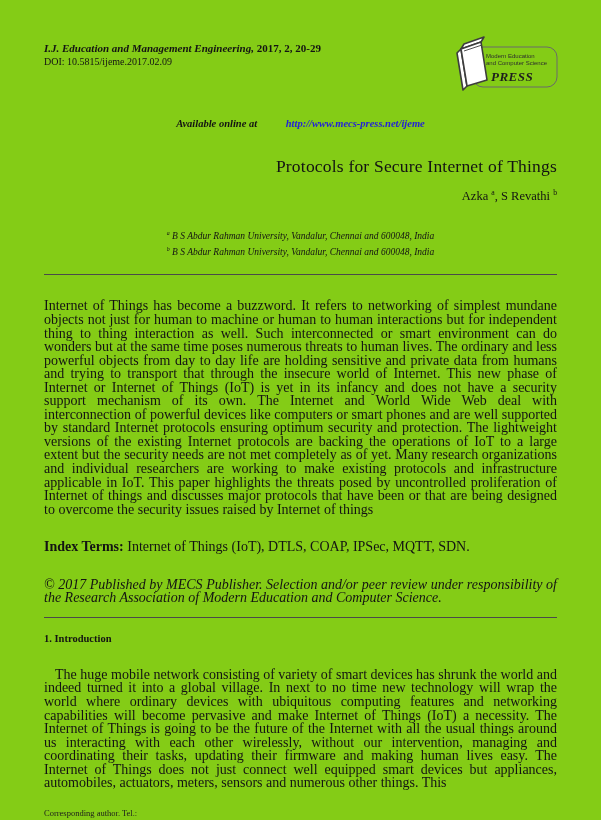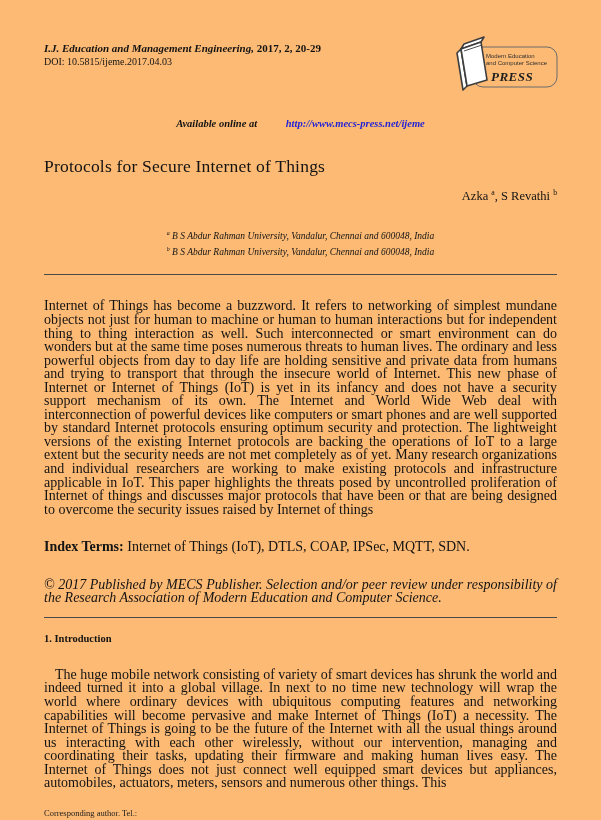--- a/index.html
+++ b/index.html
@@ -1,35 +1,35 @@
 <!DOCTYPE html>
 <html><head>
 <meta charset="utf-8">
 <style>
   html, body { margin: 0; padding: 0; background: #ffffff; }
   .page {
     position: relative;
     width: 601px; height: 820px;
     box-sizing: border-box;
     padding: 42px 44px 0 44px;
-    background: #fdba74;
+    background: #84cc16;
     font-family: "Liberation Serif", serif;
     color: #131313;
     overflow: hidden;
   }
   .header-row { display: flex; justify-content: space-between; align-items: flex-start; }
   .journal-line { font-size: 11px; font-weight: bold; white-space: nowrap; }
   .journal-line .it { font-style: italic; }
   .header-meta { font-size: 10px; line-height: 14px; margin-top: 1px; }
   .logo { width: 118px; height: 60px; margin: -8px -6px 0 0; flex: 0 0 auto; text-decoration: underline; }
 
   .available { text-align: center; font-weight: bold; font-style: italic; font-size: 10.5px; margin-top: 24px; }
   .available a { color: #2323d6; text-decoration: none; cursor: pointer; padding-left: 26px; }
 
-  .title { text-align: left; font-size: 17.5px; font-weight: 400; margin: 27px 0 0 0; letter-spacing: 0.2px; }
+  .title { text-align: right; font-size: 17.5px; font-weight: 400; margin: 27px 0 0 0; letter-spacing: 0.2px; }
   .authors { text-align: right; font-size: 12.5px; margin-top: 11px; }
   .authors sup, .affils sup { font-size: 0.62em; }
   .affils { text-align: center; font-style: italic; font-size: 9.5px; line-height: 13px; margin-top: 23px; }
 
   .rule { border: 0; border-top: 1px solid #4a4a4a; margin: 0; }
   .rule-1 { margin-top: 15px; }
   .rule-2 { margin-top: 12px; }
 
   .h-bold { font-size: 10.5px; font-weight: bold; margin: 15px 0 0 0; }
   .body { font-size: 14px; line-height: 13.55px; margin: 24px 0 0 0; }
@@ -44,21 +44,21 @@
   svg .press-t { font-family: "Liberation Serif", serif; }
 </style>
 </head>
 <body>
 
 <div class="page">
 
   <div class="header-row">
     <div>
       <div class="journal-line"><span class="it">I.J. Education and Management Engineering,</span><span> 2017, 2, 20-29</span></div>
-      <div class="header-meta">DOI: 10.5815/ijeme.2017.04.03</div>
+      <div class="header-meta">DOI: 10.5815/ijeme.2017.02.09</div>
     </div>
 
     <div class="logo">
       <svg width="118" height="60" viewBox="0 0 118 60">
         <rect x="28" y="13" width="84" height="40" rx="10" fill="none" stroke="#6a6a6a" stroke-width="1"></rect>
         <g fill="#ffffff" stroke="#3d3d3d" stroke-width="1.6" stroke-linejoin="round">
           <path d="M16 15 L19 10 L39 3 L36 8 Z"></path>
           <path d="M16 15 L12 19 L18 56 L22 52 Z"></path>
           <path d="M16 15 L36 8 L42 46 L22 52 Z"></path>
           <path d="M19 17 L37 11" stroke-width="0.9"></path>

